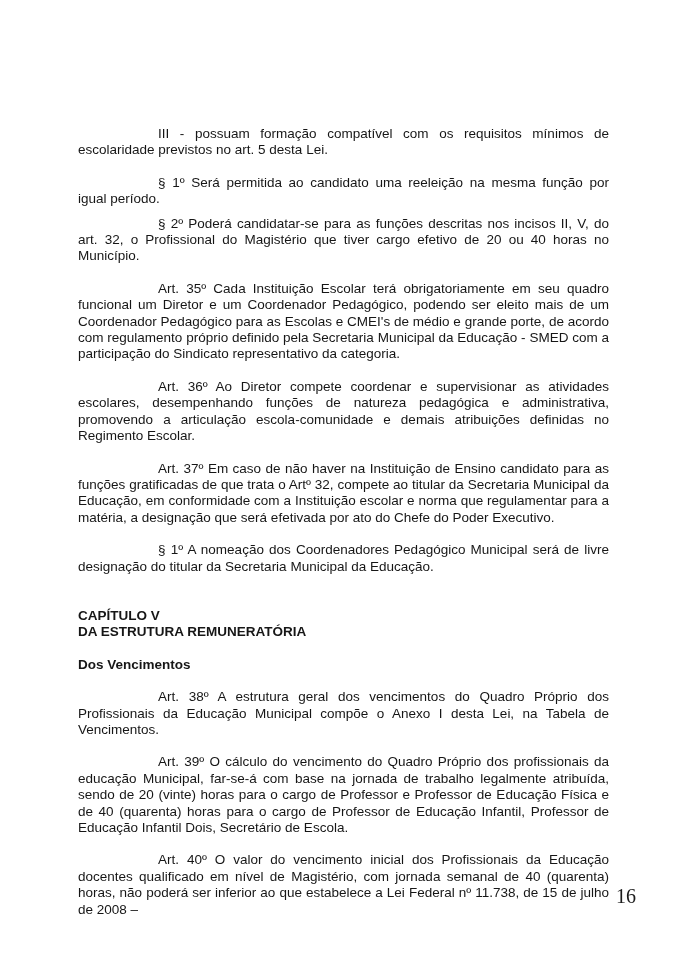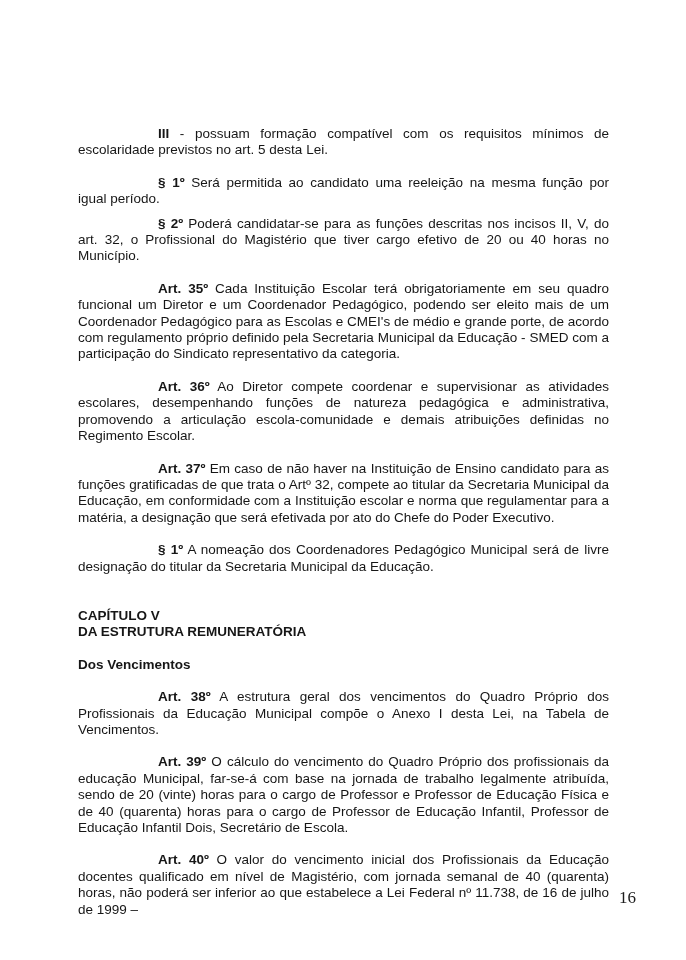--- a/index.html
+++ b/index.html
@@ -27,41 +27,41 @@
     text-align: justify;
   }
   .para {
     margin: 0 0 16px 0;
     text-indent: 36px;
   }
   .para.tight {
     margin-bottom: 8px;
   }
   .lead {
-    font-weight: bold;
+    font-weight: normal;
     padding-left: 44px;
   }
   .heading {
     margin: 0 0 16px 0;
     text-align: left;
     font-weight: bold;
     text-indent: 0;
   }
   .heading.space-before {
     margin-top: 33px;
   }
   .heading div {
     margin: 0;
   }
   .page-number {
     position: absolute;
     right: 50px;
     bottom: 52px;
     font-family: "Liberation Serif", serif;
-    font-size: 17px;
+    font-size: 20px;
     color: #1c1c1c;
   }
 </style>
 </head>
 <body>
 
 <div class="page">
   <div class="content">
 
     <p class="para"><span class="lead">III</span><span> - possuam formação compatível com os requisitos mínimos de escolaridade previstos no art. 5 desta Lei.</span></p>
@@ -84,18 +84,18 @@
     </div>
 
     <div class="heading">
       <div>Dos Vencimentos</div>
     </div>
 
     <p class="para"><span class="lead">Art. 38º</span><span> A estrutura geral dos vencimentos do Quadro Próprio dos Profissionais da Educação Municipal compõe o Anexo I desta Lei, na Tabela de Vencimentos.</span></p>
 
     <p class="para"><span class="lead">Art. 39º</span><span> O cálculo do vencimento do Quadro Próprio dos profissionais da educação Municipal, far-se-á com base na jornada de trabalho legalmente atribuída, sendo de 20 (vinte) horas para o cargo de Professor e Professor de Educação Física e de 40 (quarenta) horas para o cargo de Professor de Educação Infantil, Professor de Educação Infantil Dois, Secretário de Escola.</span></p>
 
-    <p class="para"><span class="lead">Art. 40º</span><span> O valor do vencimento inicial dos Profissionais da Educação docentes qualificado em nível de Magistério, com jornada semanal de 40 (quarenta) horas, não poderá ser inferior ao que estabelece a Lei Federal nº 11.738, de 16 de julho de 1999 –</span></p>
+    <p class="para"><span class="lead">Art. 40º</span><span> O valor do vencimento inicial dos Profissionais da Educação docentes qualificado em nível de Magistério, com jornada semanal de 40 (quarenta) horas, não poderá ser inferior ao que estabelece a Lei Federal nº 11.738, de 15 de julho de 2008 –</span></p>
 
   </div>
 
   <div class="page-number">16</div>
 </div>
 
 </body></html>

